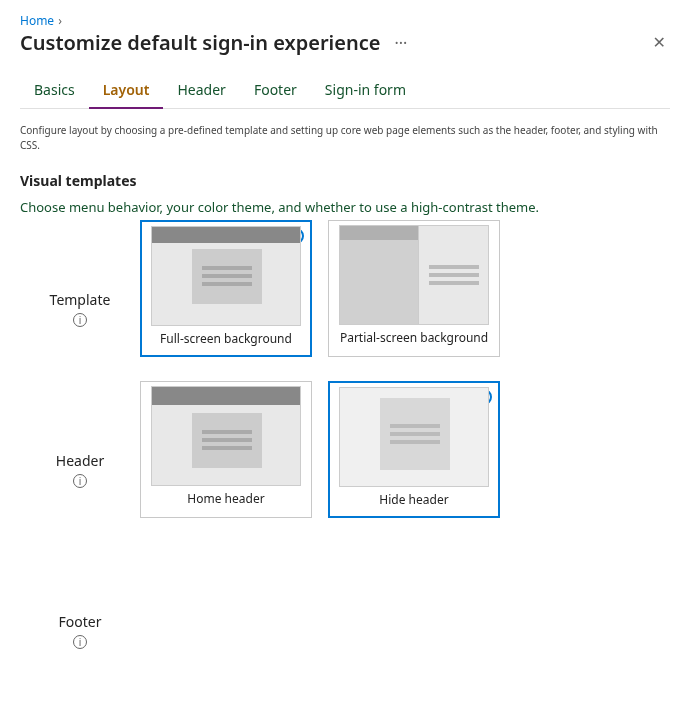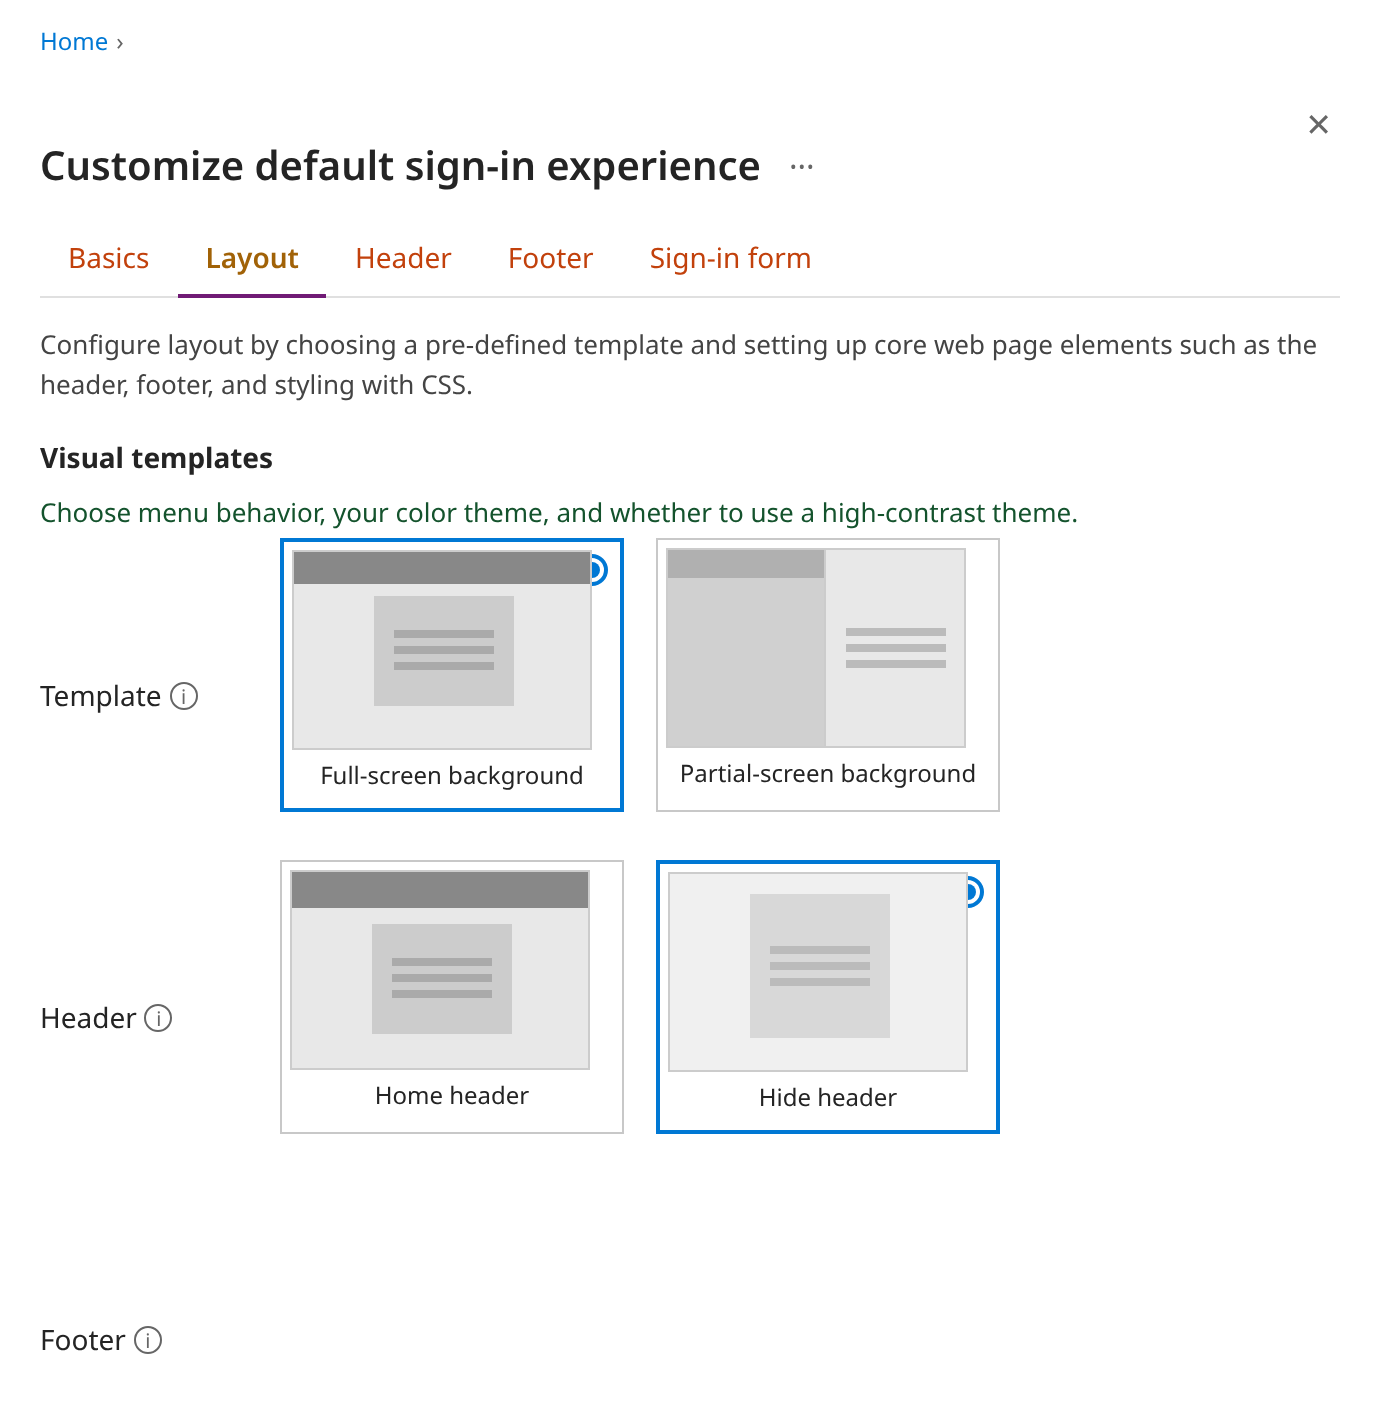--- a/index.html
+++ b/index.html
@@ -30,21 +30,20 @@
     .page-header {
       display: flex;
       align-items: center;
       justify-content: space-between;
       margin-bottom: 16px;
     }
     .page-title-row {
       display: flex;
       align-items: center;
       gap: 8px;
-      margin-top: 40px;
     }
     .page-title {
       font-size: 20px;
       font-weight: 600;
       color: #242424;
     }
     .more-icon {
       cursor: pointer;
       font-size: 16px;
       color: #666;
@@ -60,33 +59,33 @@
     }
     .tabs {
       display: flex;
       gap: 0;
       border-bottom: 1px solid #e0e0e0;
       margin-bottom: 14px;
     }
     .tab {
       padding: 8px 14px;
       font-size: 14px;
-      color: #c2410c;
+      color: #14532d;
       cursor: pointer;
       border-bottom: 2px solid transparent;
       margin-bottom: -1px;
       white-space: nowrap;
     }
     .tab.active {
       color: #a16207;
       border-bottom: 2px solid #701a75;
       font-weight: 600;
     }
     .description {
-      font-size: 13px;
+      font-size: 10px;
       color: #444;
       margin-bottom: 18px;
       line-height: 1.5;
     }
     .section-title {
       font-size: 14px;
       font-weight: 700;
       color: #242424;
       margin-bottom: 8px;
     }
@@ -104,20 +103,21 @@
     }
     .option-label {
       width: 120px;
       min-width: 120px;
       font-size: 14px;
       color: #242424;
       padding-top: 70px;
       display: flex;
       align-items: center;
       gap: 4px;
+      flex-direction: column;
     }
     .info-icon {
       width: 14px;
       height: 14px;
       border-radius: 50%;
       border: 1px solid #666;
       display: inline-flex;
       align-items: center;
       justify-content: center;
       font-size: 10px;
@@ -126,20 +126,21 @@
       flex-shrink: 0;
     }
     .options-row {
       display: flex;
       gap: 16px;
       flex-wrap: wrap;
     }
     .option-card {
       display: flex;
       flex-direction: column;
+      align-items: center;
       cursor: pointer;
       border: 1.5px solid #c8c8c8;
       padding: 4px;
       position: relative;
       width: 172px;
     }
     .option-card.selected {
       border: 2px solid #0078d4;
     }
     .option-card-label {

